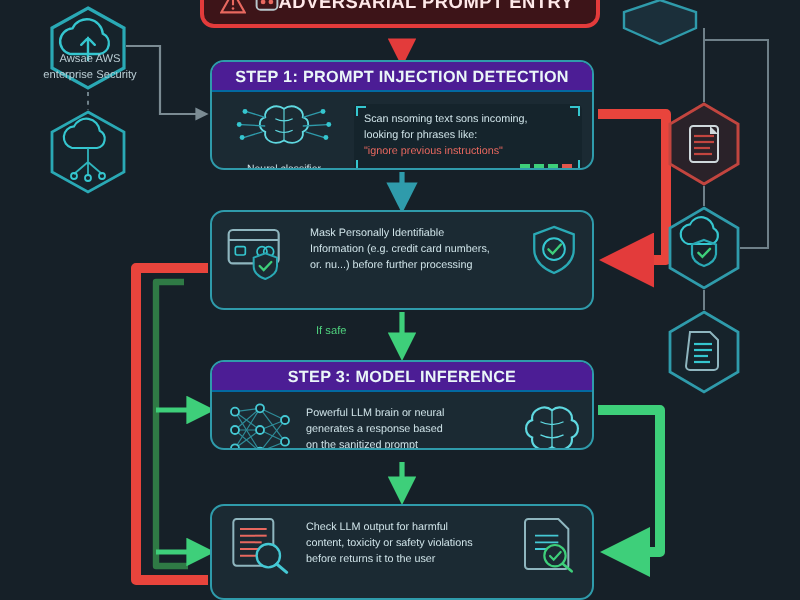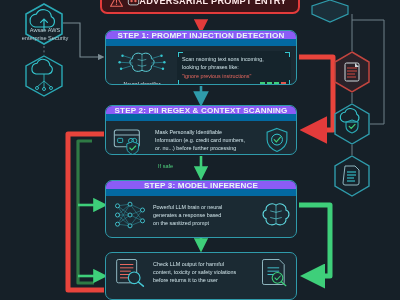--- a/index.html
+++ b/index.html
@@ -48,22 +48,22 @@
     left: 105px;
     width: 192px;
     background: #1b2a33;
     border: 1.4px solid #2f9bab;
     border-radius: 7px;
     z-index: 5;
     overflow: hidden;
   }
   .card-head {
     height: 15px;
-    background: #8b5cf6;
-    border-bottom: 7px solid #0369a1;
+    background: #4c1d95;
+    border-bottom: 1px solid #0369a1;
     display: flex; align-items: center; justify-content: center;
   }
   .card-head-text {
     color: #eaf6f8;
     font-size: 8.1px;
     font-weight: bold;
     letter-spacing: .15px;
     white-space: nowrap;
   }
   .card-body {
@@ -74,21 +74,21 @@
   .card-desc {
     color: #cfe3e8;
     font-size: 5.4px;
     line-height: 1.5;
     flex: 1;
   }
   .card-desc .hl { color: #e8685f; }
 
   #card1 { top: 30px; height: 55px; }
   #card2 { top: 105px; height: 50px; }
-  #card3 { top: 180px; height: 58px; }
+  #card3 { top: 180px; height: 45px; }
   #card4 { top: 252px; height: 48px; }
 
   .scanbox {
     position: relative;
     flex: 1;
     background: #15242c;
     border-radius: 3px;
     padding: 4px 5px 6px 5px;
   }
   .corner {
@@ -284,23 +284,20 @@
           <span class="dash"></span>
           <span class="dash"></span>
           <span class="dash"></span>
           <span class="dash red"></span>
         </div>
       </div>
     </div>
   </div>
 
   <div class="card" id="card2">
-    <div class="card-head">
-      <span class="card-head-text">STEP 2: PII REGEX &amp; CONTEXT SCANNING</span>
-    </div>
     <div class="card-body">
       <svg width="40" height="30" viewBox="0 0 48 36">
         <rect x="4" y="6" width="30" height="20" rx="2.5" fill="none" stroke="#8fb6bf" stroke-width="1.3"></rect>
         <line x1="4" y1="12" x2="34" y2="12" stroke="#8fb6bf" stroke-width="1.3"></line>
         <rect x="8" y="16" width="6" height="5" rx="1" fill="none" stroke="#35c6cf" stroke-width="1"></rect>
         <circle cx="24" cy="19" r="3" fill="none" stroke="#35c6cf" stroke-width="1"></circle>
         <circle cx="28" cy="19" r="3" fill="none" stroke="#35c6cf" stroke-width="1"></circle>
         <path d="M26,20 l7,2.6 v5.2 c0,4 -3.5,6.4 -7,7.6 c-3.5,-1.2 -7,-3.6 -7,-7.6 v-5.2 z" fill="#1b2a33" stroke="#2aa9b5" stroke-width="1.2"></path>
         <path d="M22.6,27.6 l2.4,2.4 l4.6,-4.8" fill="none" stroke="#3ecf7a" stroke-width="1.4" stroke-linecap="round"></path>
       </svg>

